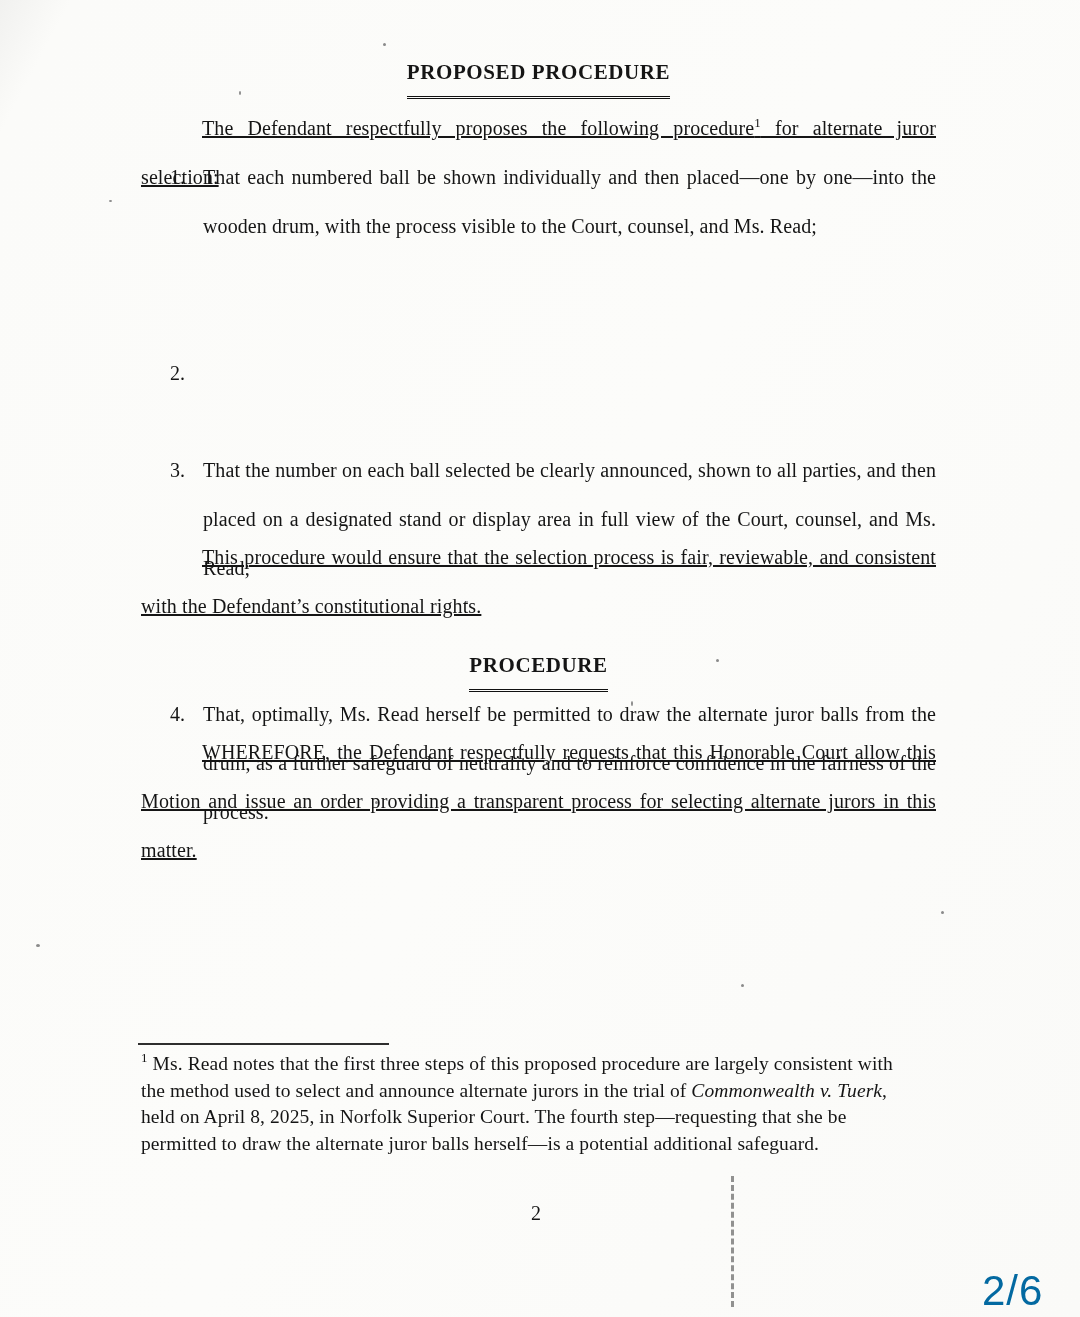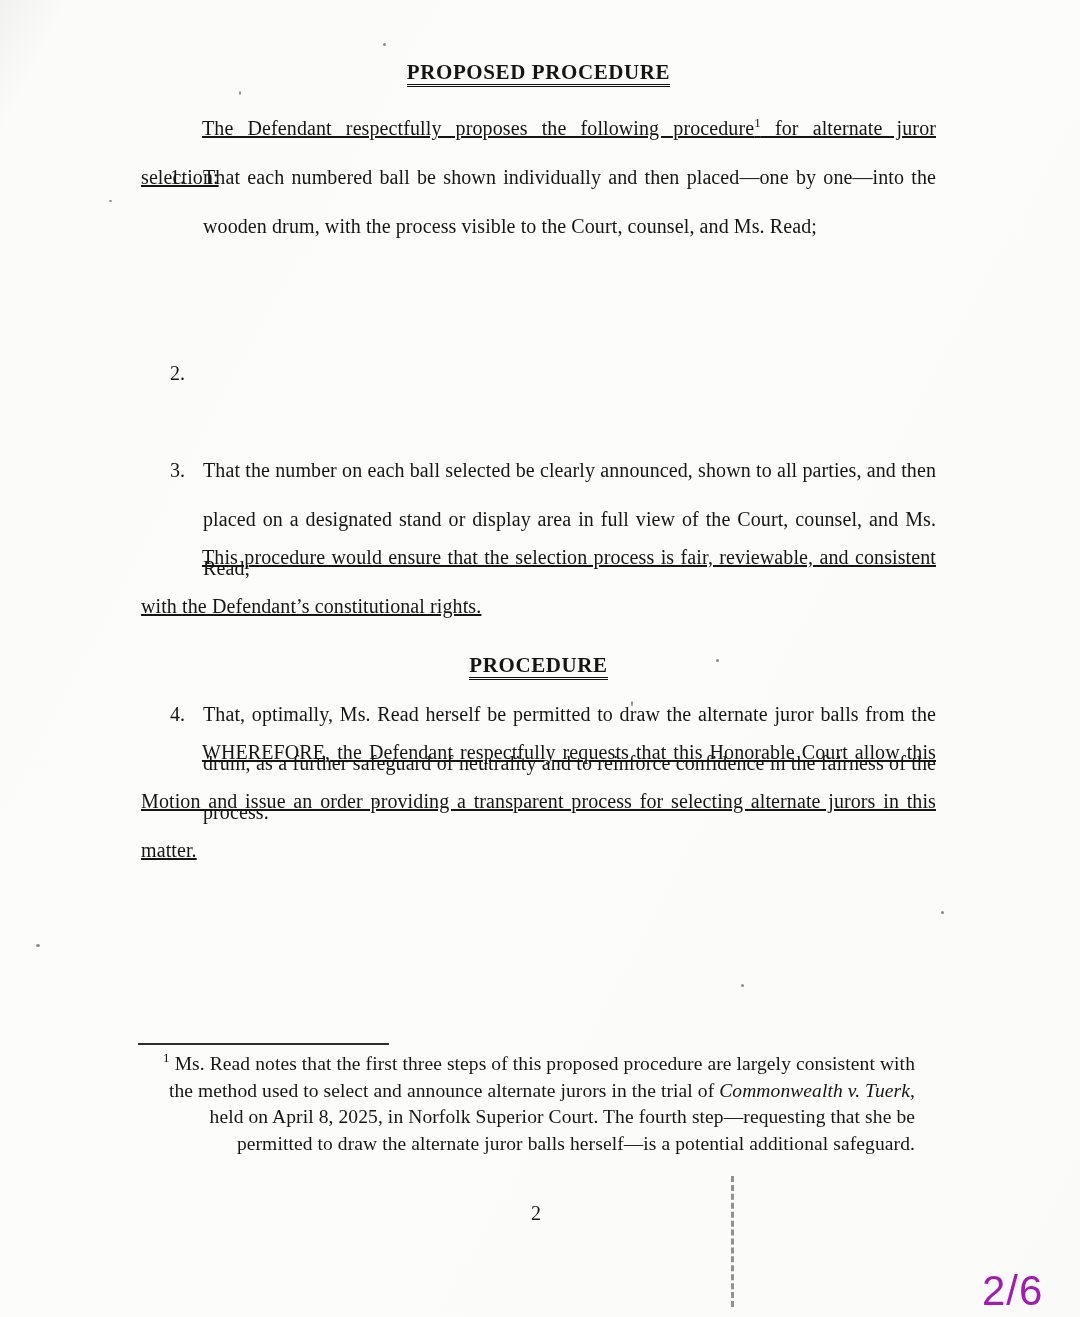--- a/index.html
+++ b/index.html
@@ -26,21 +26,21 @@
     left: 141px;
     width: 795px;
     text-align: center;
     font-weight: bold;
     font-size: 21px;
     line-height: 30px;
     letter-spacing: 0.6px;
   }
   .heading .underline {
     border-bottom: 3px double #111;
-    padding-bottom: 0px;
+    padding-bottom: 12px;
   }
   .indent { text-indent: 61px; text-decoration: underline; }
   .item {
     position: relative;
     padding-left: 62px;
   }
   .item .num {
     position: absolute;
     left: 29px;
     top: 0;
@@ -58,21 +58,21 @@
     height: 2px;
     background: #2e2e2e;
   }
   .footnote {
     position: absolute;
     left: 141px;
     top: 1051px;
     width: 774px;
     font-size: 19.5px;
     line-height: 26.5px;
-    text-align: right;
+    text-align: left;
     letter-spacing: 0.1px;
   }
   .footnote i { font-style: italic; }
   .page-number {
     position: absolute;
     left: 141px;
     top: 1198px;
     width: 790px;
     text-align: center;
     font-size: 20px;
@@ -87,21 +87,21 @@
     border-left: 3px dashed #3c3c3c;
     opacity: 0.55;
   }
   .watermark {
     position: absolute;
     left: 982px;
     top: 1270px;
     font-family: "Liberation Sans", sans-serif;
     font-size: 42px;
     line-height: 42px;
-    color: #a21caf;
+    color: #0369a1;
     letter-spacing: 1px;
   }
   .speck {
     position: absolute;
     background: #8a8a8a;
     border-radius: 50%;
   }
 </style>
 </head>
 <body>

